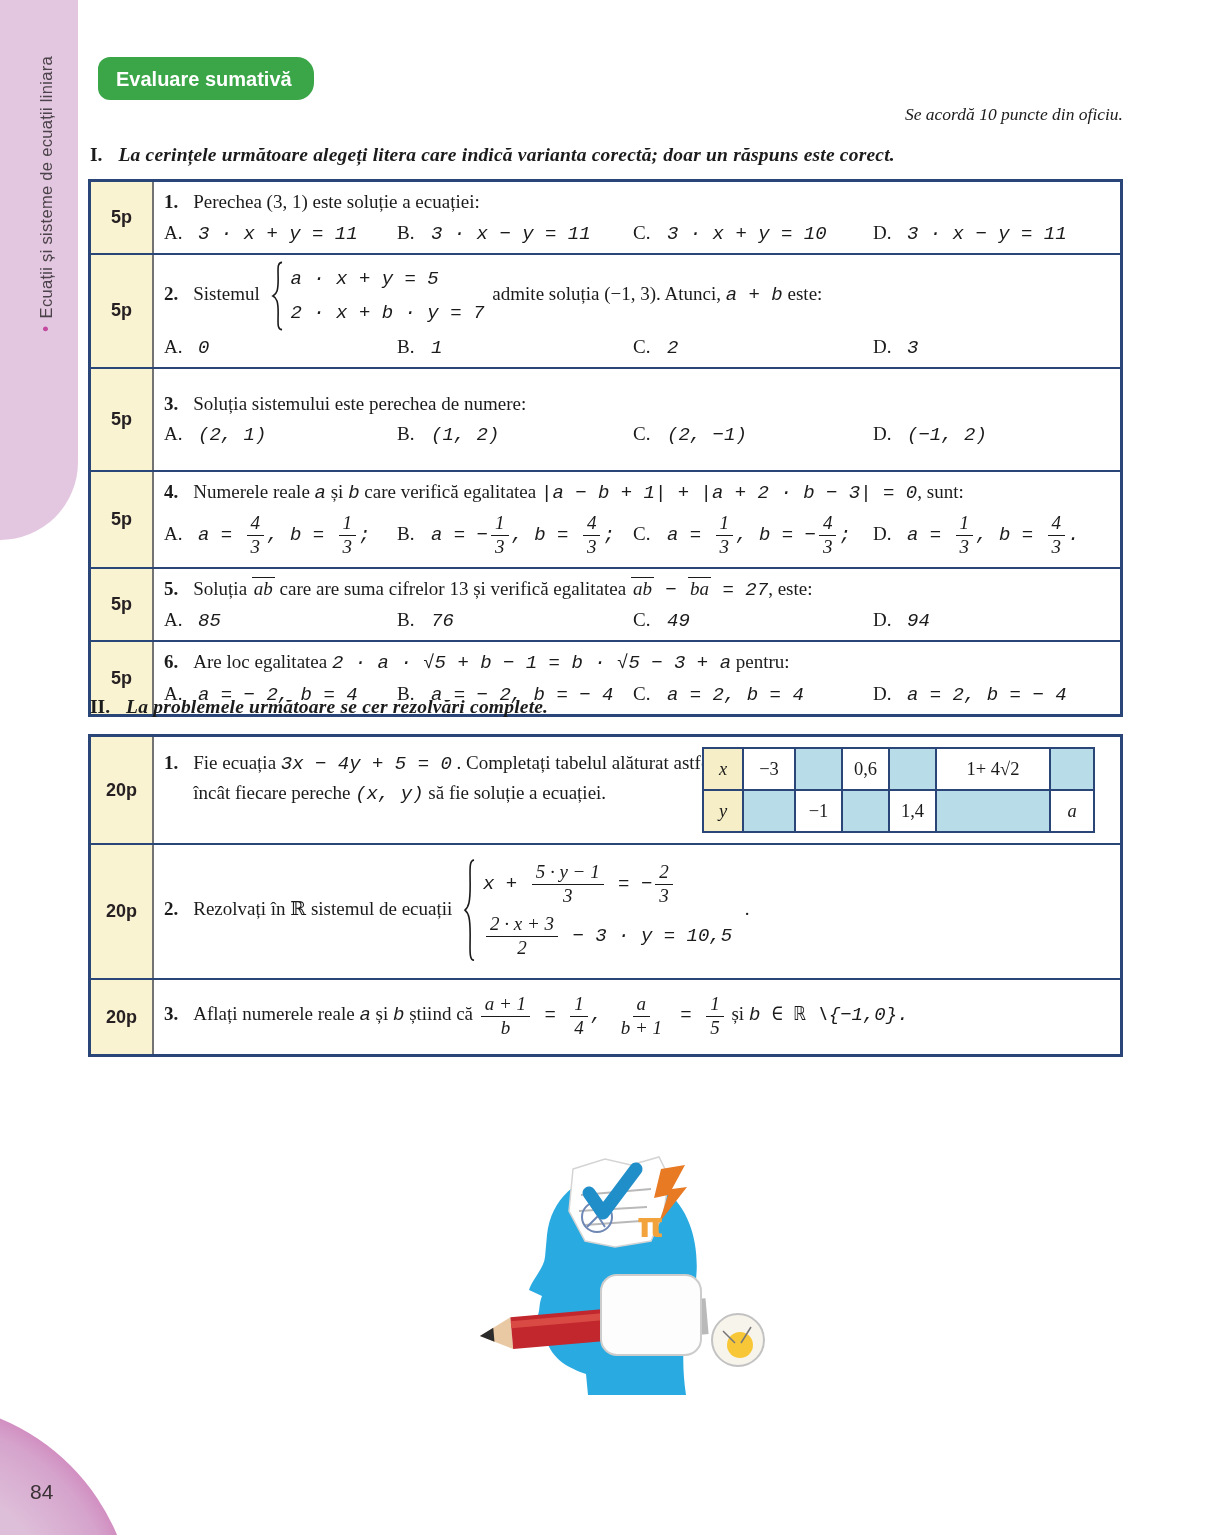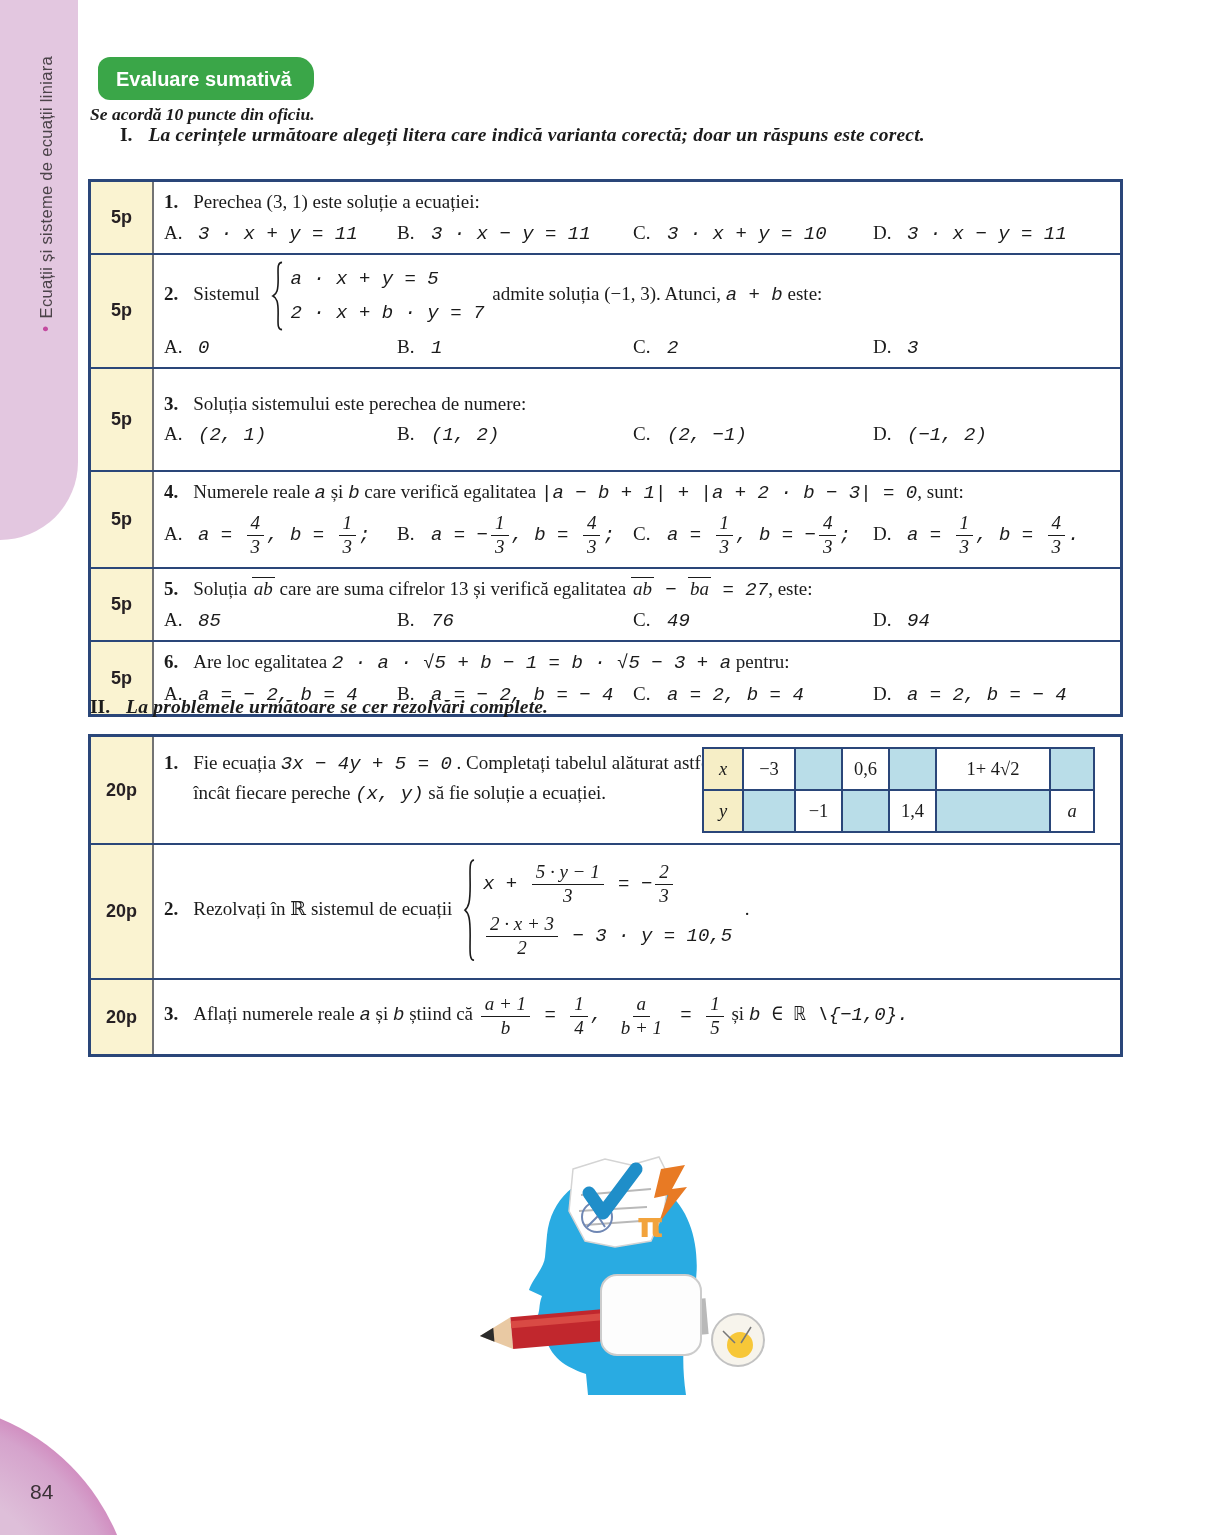--- a/index.html
+++ b/index.html
@@ -14,25 +14,25 @@
   .side-label { position:absolute; left:36px; top:332px; transform-origin:0 0;
     transform:rotate(-90deg); white-space:nowrap;
     font-family:"Liberation Sans","DejaVu Sans",sans-serif; font-size:16.5px;
     color:#4b4349; letter-spacing:0.3px; }
   .side-label .bullet { color:#c44aa0; margin-right:7px; font-size:18px; }
   
   .badge { position:absolute; left:98px; top:57px; background:#3aa648; color:#fff;
     font-family:"Liberation Sans","DejaVu Sans",sans-serif; font-weight:bold;
     font-size:20px; padding:11px 22px 9px 18px; border-radius:12px 17px 17px 12px; }
   
-  .note { position:absolute; left:90px; top:104px; width:1033px; text-align:left;
-    font-style:italic; font-size:17.5px;font-weight:bold; }
+  .note { position:absolute; left:90px; top:104px; width:1033px; text-align:right;
+    font-style:italic; font-size:17.5px; }
   
   .sec-head { position:absolute; left:90px; width:1035px; font-size:19.5px; }
-  .sec-head.s1 { top:124px;margin-left:30px; }
+  .sec-head.s1 { top:144px; }
   .sec-head.s2 { top:696px; }
   .sec-num { font-weight:bold; margin-right:16px; }
   .sec-txt { font-weight:bold; font-style:italic; letter-spacing:0.2px; }
   
   .qtable { position:absolute; left:88px; width:1035px; border:3px solid #2a4679;
     background:#fff; box-sizing:border-box; }
   .t1 { top:179px; }
   .t2 { top:734px; }
   .qrow { display:grid; grid-template-columns:63px 1fr; }
   .qrow + .qrow { border-top:2px solid #2a4679; }

